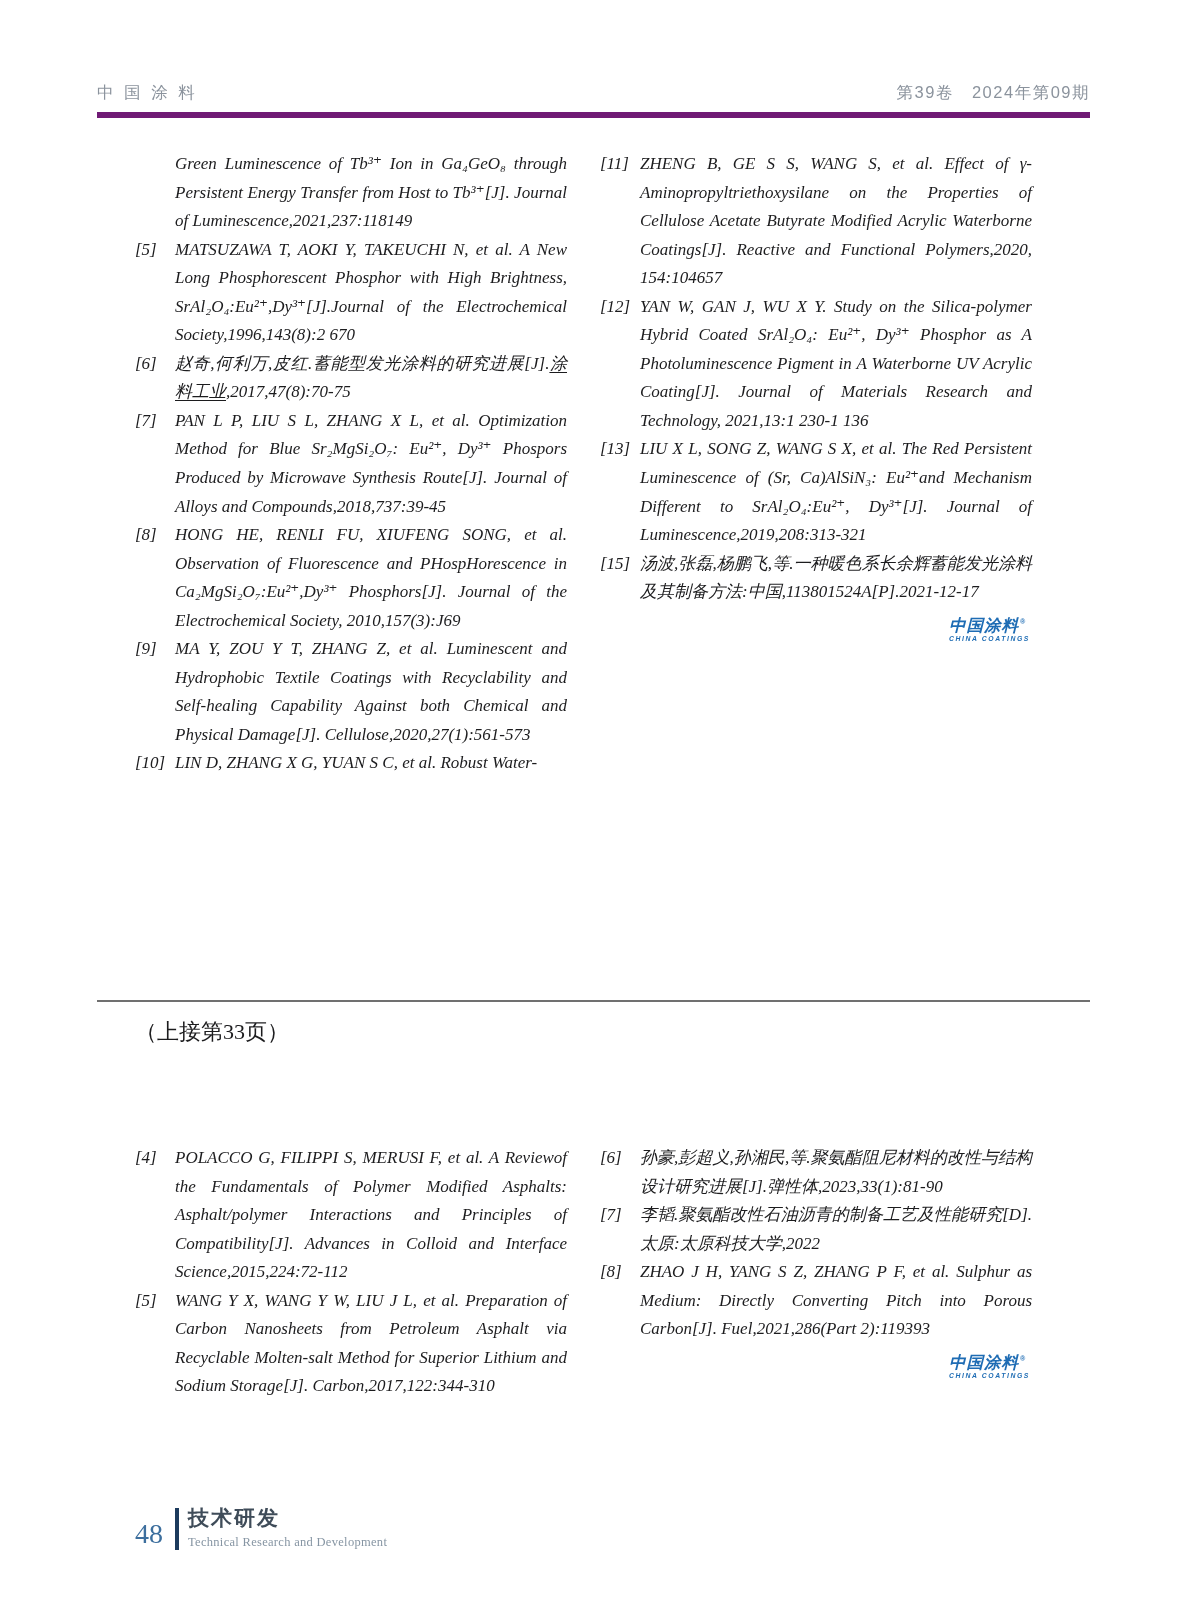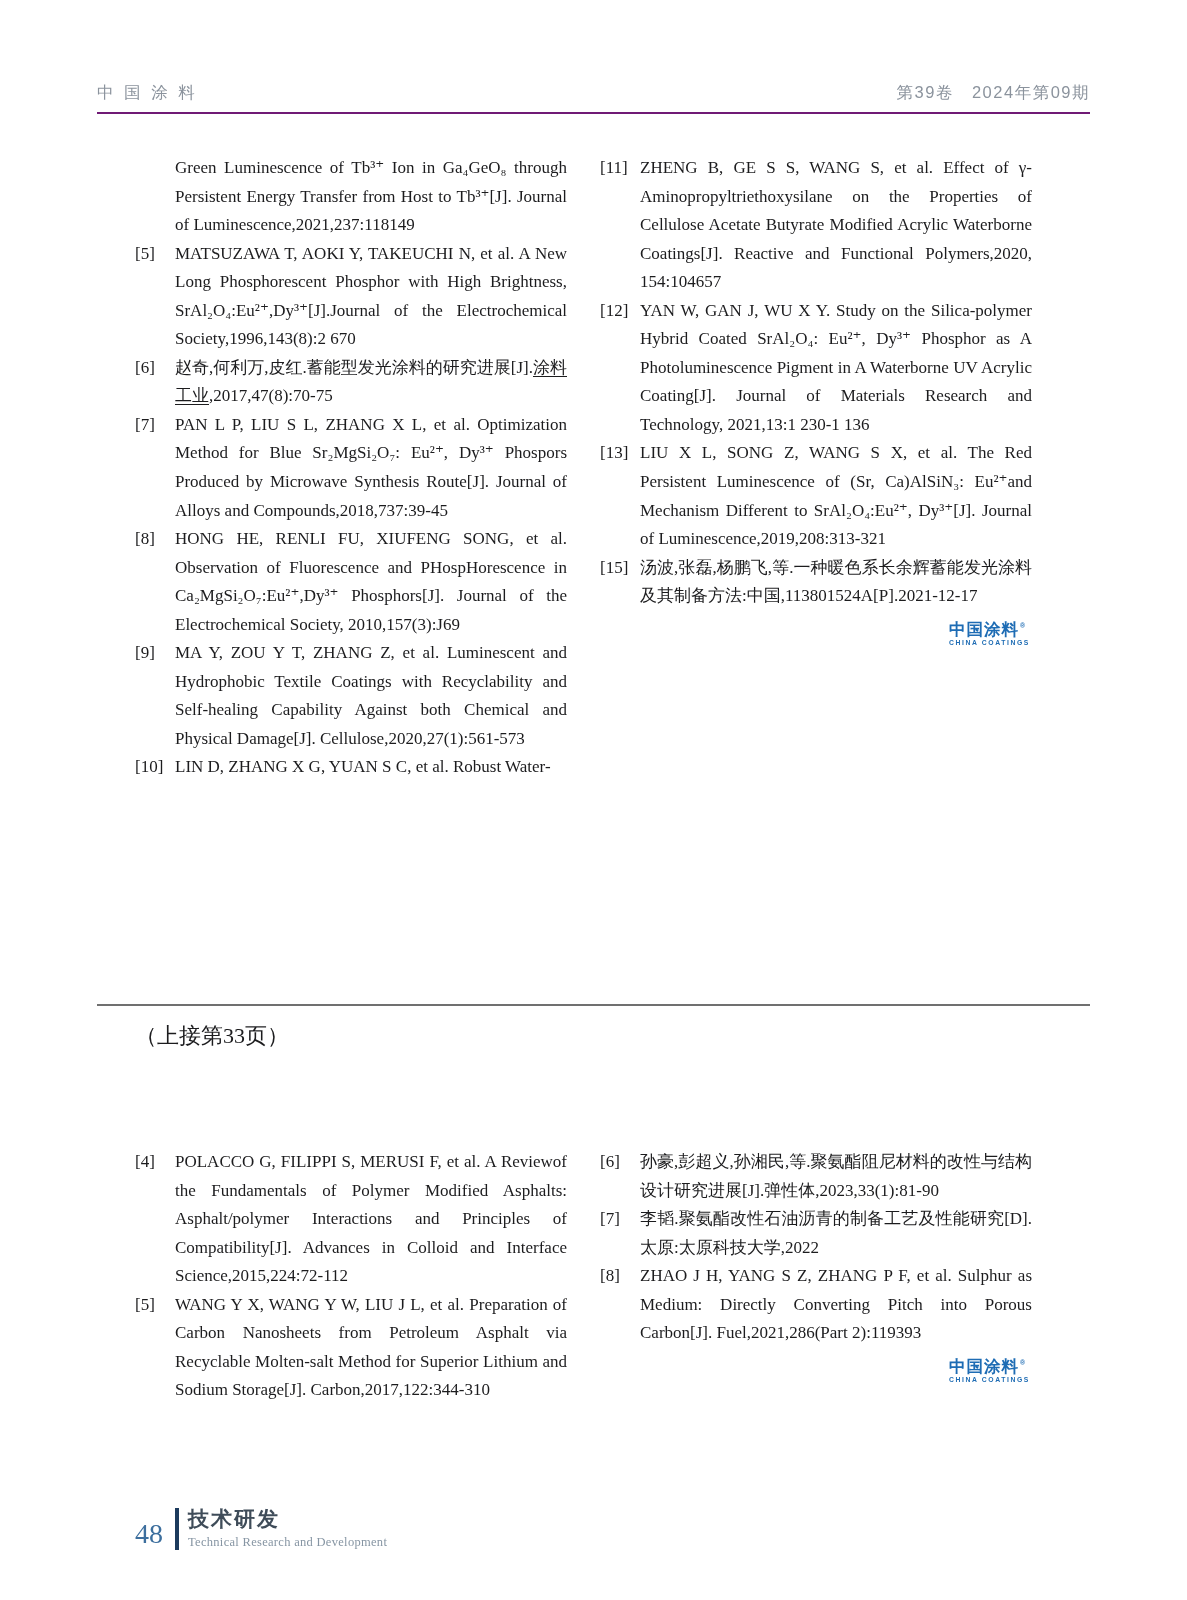--- a/index.html
+++ b/index.html
@@ -14,33 +14,34 @@
     overflow: hidden;
     font-family: "Liberation Serif", "DejaVu Serif", serif;
     color: #1c1c1e;
   }
   .page-header {
     margin: 0 97px;
     padding: 82px 0 8px 0;
     display: flex;
     justify-content: space-between;
     align-items: flex-end;
-    border-bottom: 2px solid #701a75;
+    border-bottom: 6px solid #701a75;
     color: #8b939d;
     font-family: "Liberation Sans", "DejaVu Sans", sans-serif;
     font-size: 16.5px;
     letter-spacing: 3px;
   }
   .page-header .header-right { letter-spacing: 1.5px; }
   .refs {
-    margin: 40px 155px 0 135px;
+    margin: 32px 155px 0 135px;
     display: flex;
     gap: 33px;
     font-size: 17px;
     line-height: 1.68;
+    font-style: italic;
   }
   .refs .col { flex: 1 1 0; min-width: 0; }
   .ref-item { display: flex; }
   .ref-num {
     flex: 0 0 40px;
     text-align: left;
   }
   .ref-body {
     flex: 1 1 auto;
     text-align: justify;
@@ -80,21 +81,21 @@
     align-self: flex-end;
   }
   .footer-bar {
     width: 4px;
     height: 42px;
     background: #1c3a5c;
     margin: 0 9px 0 12px;
   }
   .footer-section { display: flex; flex-direction: column; justify-content: center; }
   .footer-cn {
-    font-family: Liberation Serif, serif;
+    font-family: Liberation Mono, monospace;
     font-size: 21px;
     font-weight: bold;
     color: #3f4c59;
     letter-spacing: 2px;
     line-height: 1.1;
   }
   .footer-en {
     font-family: "Liberation Serif", "DejaVu Serif", serif;
     font-size: 12.5px;
     color: #8695a3;

